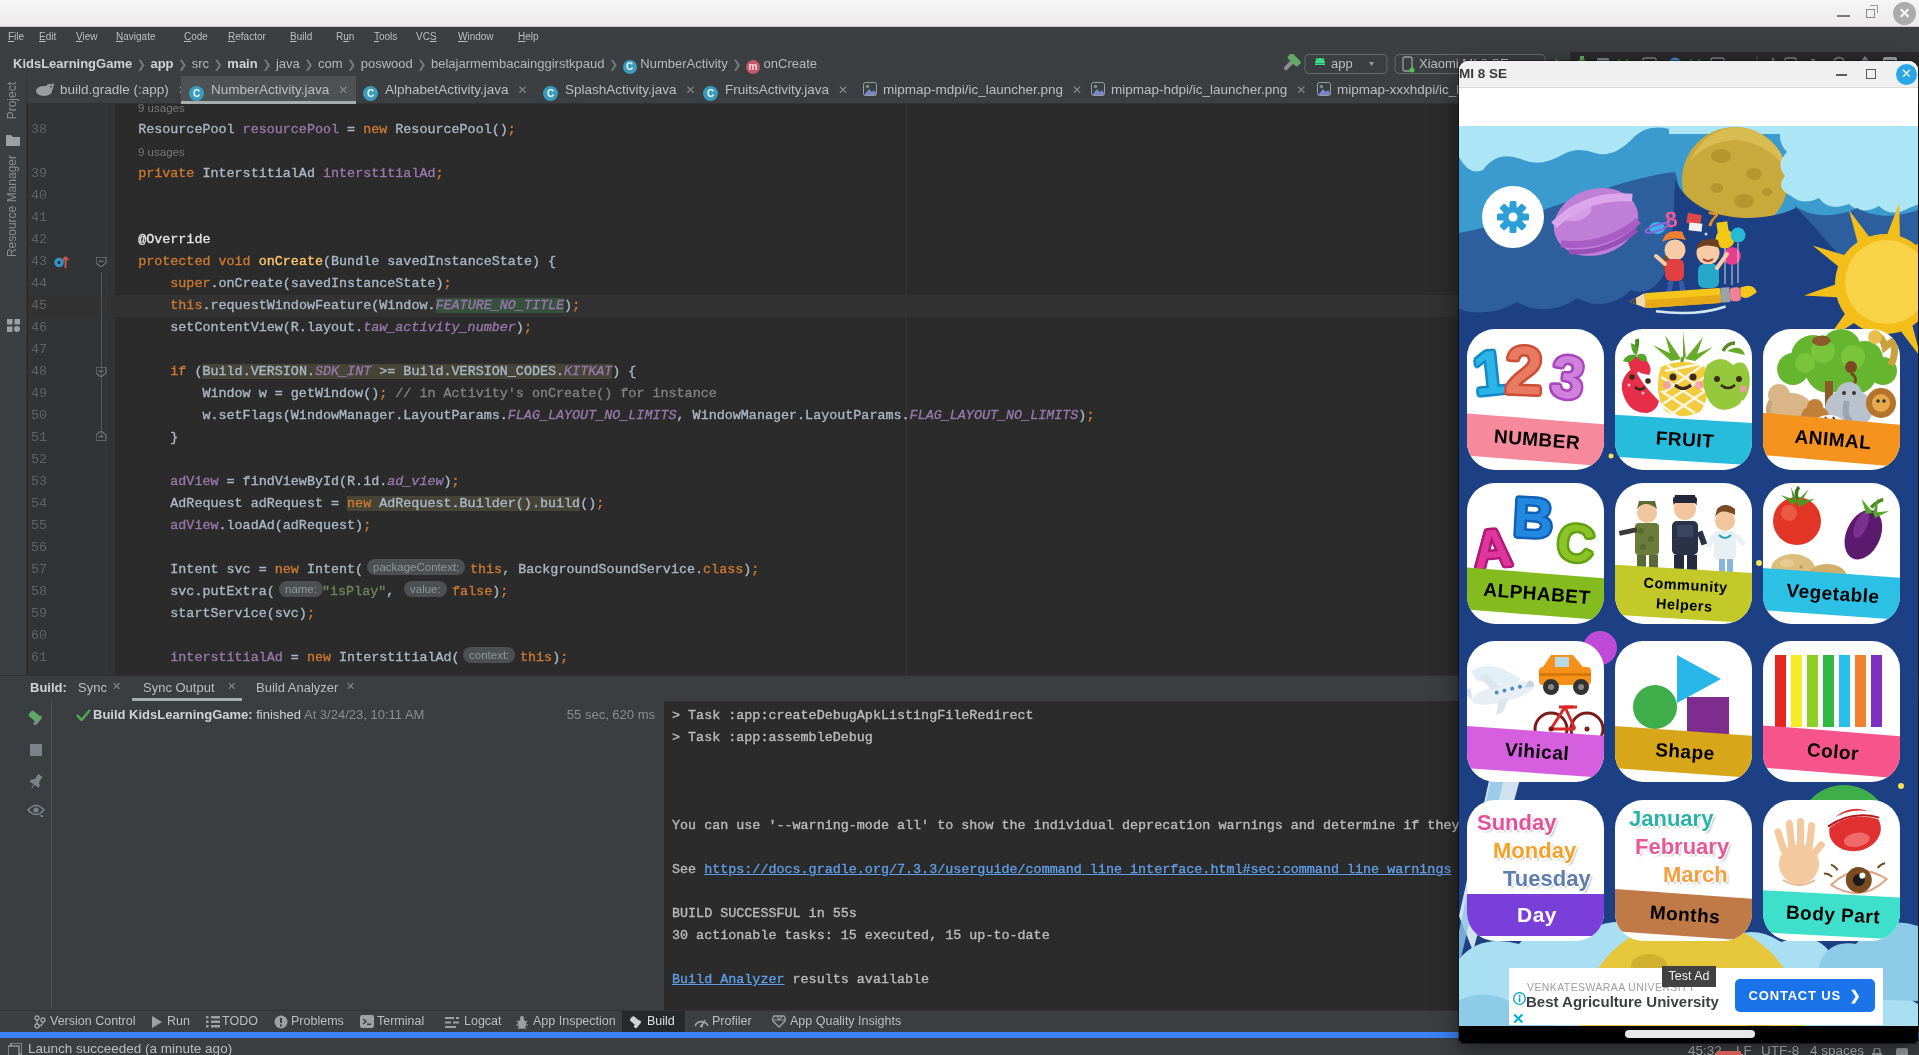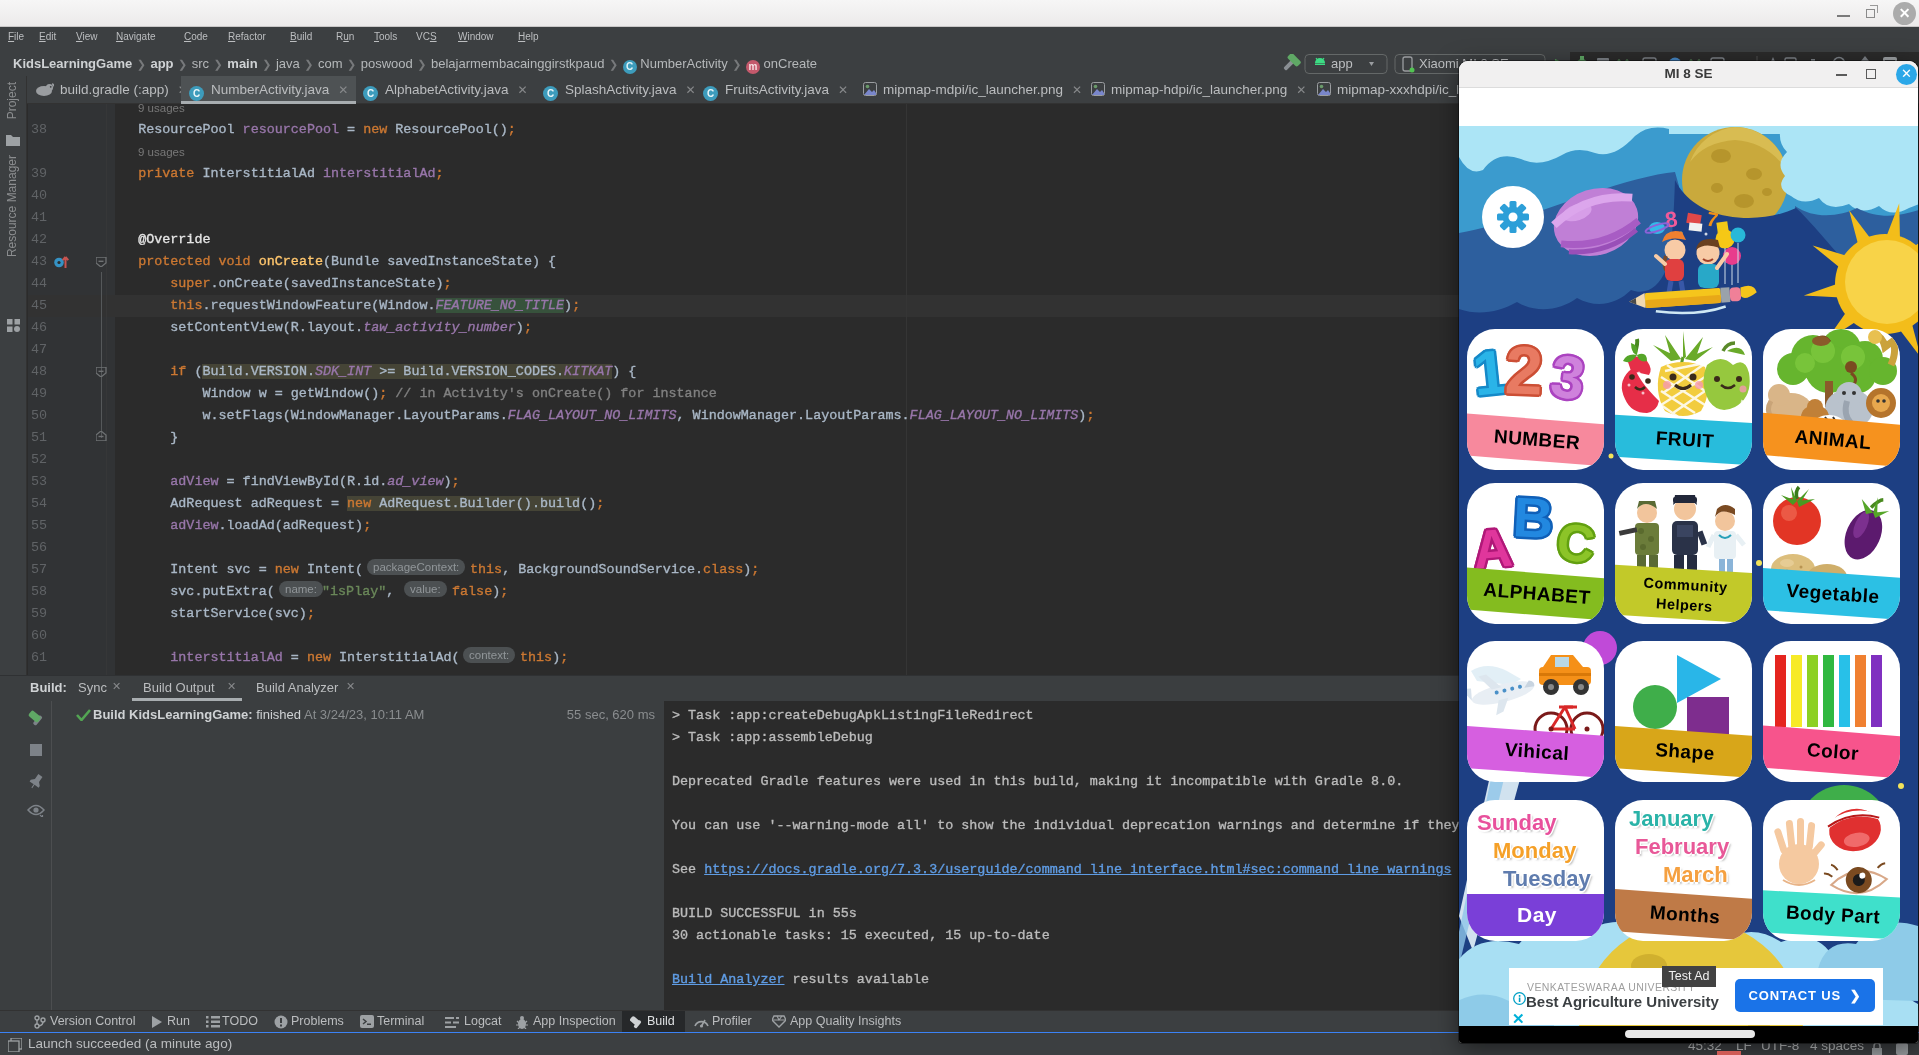--- a/index.html
+++ b/index.html
@@ -43,21 +43,21 @@
 
 #buildpanel{position:absolute;left:0;top:675px;width:1919px;height:335px;background:#3b3e40;border-top:1px solid #2f3133}
 #bheader{position:absolute;left:0;top:0;width:100%;height:25px;color:#bbbdbf;font-size:13px}
 #btree{position:absolute;left:53px;top:25px;width:610px;height:310px;background:#3b3e40;font-size:13px}
 #bconsole{position:absolute;left:664px;top:25px;right:0;height:310px;background:#2b2b2b;font-family:"Liberation Mono",monospace;font-size:13.4px;color:#bbbbbb}
 .conl{position:absolute;left:8px;height:22px;line-height:22px;white-space:pre;-webkit-text-stroke:.35px currentColor}
 .lnk{color:#5f9ce4;text-decoration:underline}
 
 #twbar{position:absolute;left:0;top:1010px;width:1919px;height:22px;background:#3c3f41;color:#bbbdbf;font-size:12.5px;border-top:1px solid #323232}
 #twbar span{position:absolute;top:3px}
-#statusbar{position:absolute;left:0;top:1032px;width:1919px;height:23px;background:#3c3f41;color:#bbbdbf;font-size:13.5px;border-top:1px solid #3b82f6}
+#statusbar{position:absolute;left:0;top:1032px;width:1919px;height:23px;background:#3c3f41;color:#bbbdbf;font-size:13.5px;border-top:6px solid #3b82f6}
 
 #phone{position:absolute;left:1459px;top:61px;width:459px;height:982px;background:#fff;border-radius:9px 9px 3px 3px;box-shadow:0 0 0 1px rgba(0,0,0,.4),0 6px 24px rgba(0,0,0,.5);overflow:hidden;z-index:40}
 #ptitle{position:absolute;left:0;top:0;width:100%;height:27px;background:#f1f0f0;border-bottom:1px solid #dcdcdc}
 #pscreen{position:absolute;left:0;top:27px;width:459px;height:938px;background:#fff;overflow:hidden}
 #pnav{position:absolute;left:0;top:965px;width:459px;height:17px;background:#000}
 .card{position:absolute;width:137px;height:141px;background:#fff;border-radius:28px;overflow:hidden}
 .rib{position:absolute;left:-25px;width:190px;height:42px;text-align:center;font-weight:bold;font-size:19px;color:#000;line-height:42px;letter-spacing:.5px}
 </style></head>
 <body>
 <div id="root">
@@ -259,21 +259,21 @@
     <svg class="abs" width="11" height="10" style="left:68px;top:327px">
         <path d="M0 10h10V4L5 0 0 4z" fill="none" stroke="#6e7173" stroke-width="1.3"></path>
         <rect x="2.5" y="4.8" width="5" height="1.4" fill="#6e7173"></rect>
       </svg>
   </div>
   <div id="buildpanel">
     <div id="bheader">
       <b style="position:absolute;left:30px;top:4px;color:#cfd2d4">Build:</b>
       <span style="position:absolute;left:78px;top:4px">Sync</span>
         <span style="position:absolute;left:112px;top:4px;color:#87898b;font-size:11px">✕</span>
-      <span style="position:absolute;left:143px;top:4px">Build Output</span>
+      <span style="position:absolute;left:143px;top:4px">Sync Output</span>
         <span style="position:absolute;left:227px;top:4px;color:#87898b;font-size:11px">✕</span>
       <div style="position:absolute;left:132px;top:22px;width:110px;height:3px;background:#a8adb0"></div>
       <span style="position:absolute;left:256px;top:4px">Build Analyzer</span>
         <span style="position:absolute;left:346px;top:4px;color:#87898b;font-size:11px">✕</span>
     </div>
     <div style="position:absolute;left:0;top:25px;width:52px;height:310px;background:#3b3e40;border-right:1px solid #4c4e50">
       <svg class="abs" width="18" height="18" style="left:27px;top:8px">
           <rect x="9" y="6" width="4" height="11" rx="1.5" fill="#7d8288" transform="rotate(40 11 11)"></rect>
           <rect x="2" y="4" width="12" height="7" rx="2" fill="#5fa865" transform="rotate(40 8 7)"></rect>
         </svg>
@@ -290,21 +290,20 @@
     <div id="btree">
       <svg class="abs" width="15" height="12" style="left:23px;top:8px">
           <path d="M1 6l4.5 5L14 1" stroke="#53a553" stroke-width="2.6" fill="none"></path>
         </svg>
       <div class="abs" style="left:40px;top:6px;color:#cfd2d4"><b>Build KidsLearningGame:</b> finished <span style="color:#8a8d8f">At 3/24/23, 10:11 AM</span></div>
       <div class="abs" style="left:482px;top:6px;color:#8a8d8f;width:120px;text-align:right">55 sec, 620 ms</div>
     </div>
     <div id="bconsole">
       <div class="conl" style="top:4px">&gt; Task :app:createDebugApkListingFileRedirect</div>
       <div class="conl" style="top:26px">&gt; Task :app:assembleDebug</div>
-      <div class="conl" style="top:70px">Deprecated Gradle features were used in this build, making it incompatible with Gradle 8.0.</div>
       <div class="conl" style="top:114px">You can use '--warning-mode all' to show the individual deprecation warnings and determine if they</div>
       <div class="conl" style="top:158px">See <span class="lnk">https://docs.gradle.org/7.3.3/userguide/command_line_interface.html#sec:command_line_warnings</span></div>
       <div class="conl" style="top:202px">BUILD SUCCESSFUL in 55s</div>
       <div class="conl" style="top:224px">30 actionable tasks: 15 executed, 15 up-to-date</div>
       <div class="conl" style="top:268px"><span class="lnk">Build Analyzer</span> results available</div>
     </div>
   </div>
   <div id="twbar">
     <svg class="abs" width="12" height="14" style="left:34px;top:4px">
         <circle cx="3" cy="3" r="2" fill="none" stroke="#9da1a4" stroke-width="1.4"></circle>
@@ -384,21 +383,21 @@
         <rect x="0" y="5" width="10" height="7" fill="#9da1a4"></rect>
         <path d="M2 5V3a3 3 0 0 1 6 0v2" fill="none" stroke="#9da1a4" stroke-width="1.5"></path>
       </svg>
     <svg class="abs" width="12" height="12" style="left:1896px;top:10px">
         <rect x="0" y="0" width="12" height="12" rx="2" fill="#9da1a4"></rect>
       </svg>
   </div>
   <div class="abs" style="left:1717px;top:1051px;width:24px;height:4px;background:#cf5b56;z-index:60"></div>
   <div id="phone">
     <div id="ptitle">
-      <div style="position:absolute;left:0;right:0;top:5px;text-align:center;font-size:13.5px;font-weight:bold;color:#3a3a3a">MI 8 SE</div>
+      <div style="position:absolute;left:0;right:0;top:5px;text-align:left;font-size:13.5px;font-weight:bold;color:#3a3a3a">MI 8 SE</div>
       <div style="position:absolute;left:377px;top:13px;width:11px;height:1.6px;background:#5a5a5a"></div>
       <div style="position:absolute;left:407px;top:8px;width:10px;height:10px;border:1.4px solid #5a5a5a"></div>
       <div style="position:absolute;left:437px;top:3px;width:21px;height:21px;border-radius:50%;background:#2ba7e8;color:#fff;text-align:center;line-height:20px;font-size:13px">✕</div>
     </div>
     <div id="pscreen">
       <svg width="459" height="938" viewBox="0 0 459 938" style="position:absolute;left:0;top:0">
         <defs>
           <linearGradient id="sky" x1="0" y1="0" x2="0" y2="1">
             <stop offset="0" stop-color="#234a90"></stop>
               <stop offset="30%" stop-color="#1d3f83"></stop>

